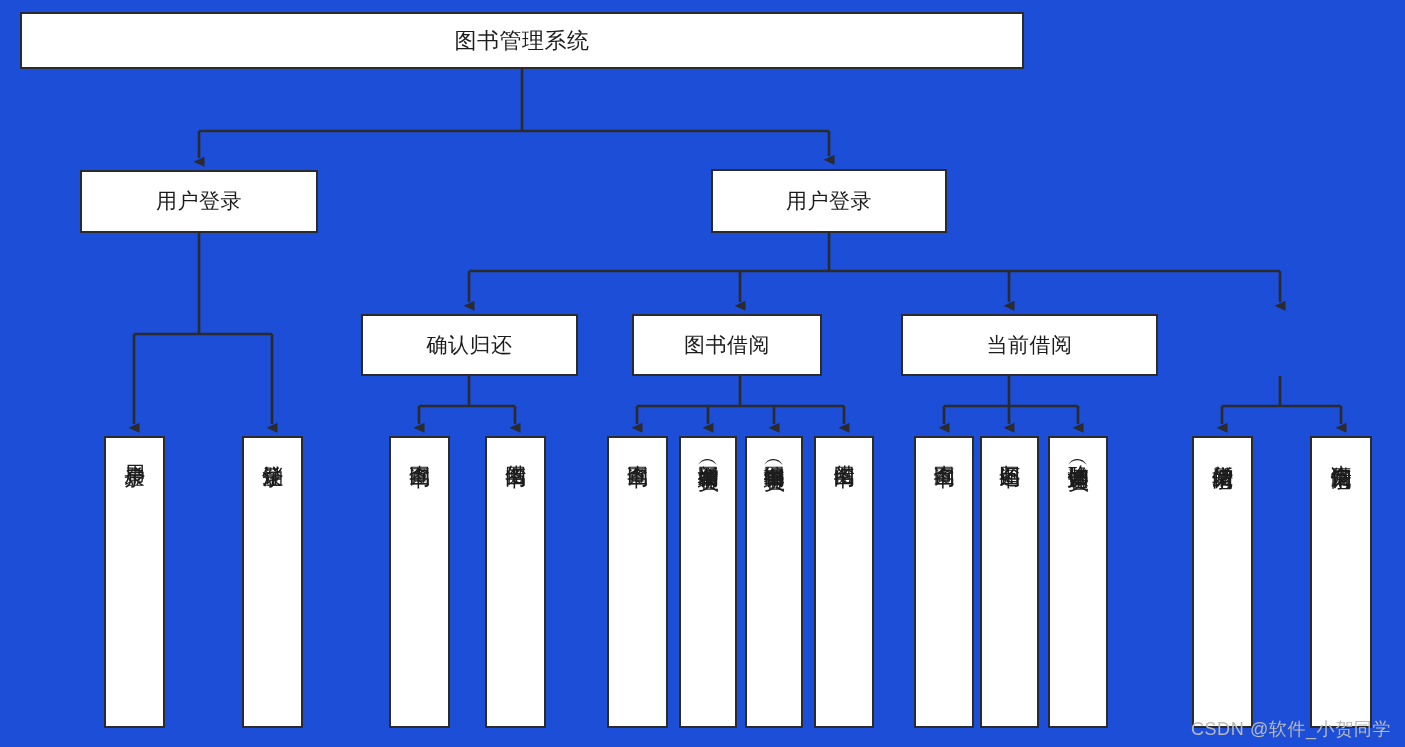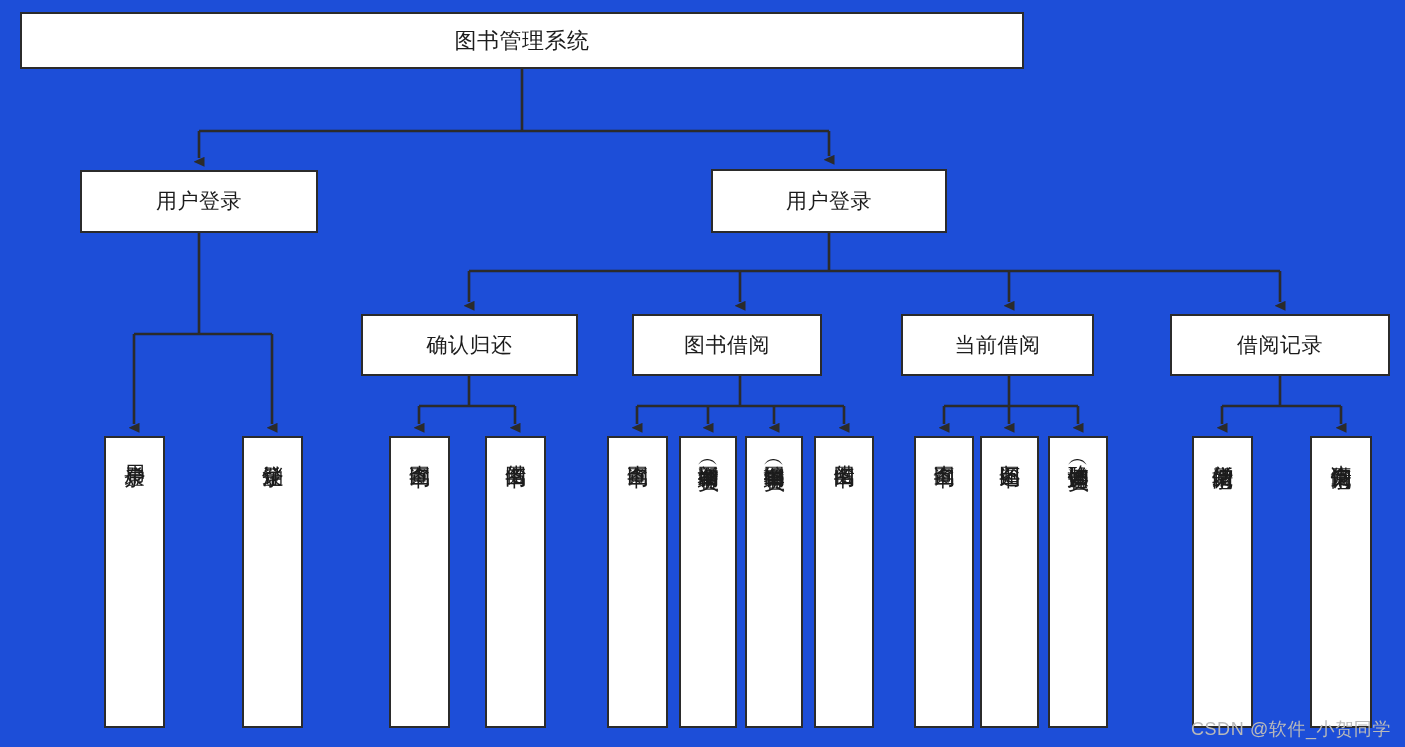--- a/index.html
+++ b/index.html
@@ -136,25 +136,22 @@
   <div class="node" style="left:711px;top:169px;width:236px;height:64px;">
     <span class="label">用户登录</span>
   </div>
 
   <div class="node" style="left:361px;top:314px;width:217px;height:62px;">
     <span class="label">确认归还</span>
   </div>
   <div class="node" style="left:632px;top:314px;width:190px;height:62px;">
     <span class="label">图书借阅</span>
   </div>
-  <div class="node" style="left:901px;top:314px;width:193px;height:62px;">
+  <div class="node" style="left:901px;top:314px;width:257px;height:62px;">
     <span class="label">当前借阅</span>
-  </div>
-  <div class="node" style="left:1170px;top:314px;width:220px;height:62px;">
-    <span class="label">借阅记录</span>
   </div>
 
   <div class="node vert" style="left:104px;top:436px;width:61px;height:292px;">
     <span class="label">用户登录</span>
   </div>
   <div class="node vert" style="left:242px;top:436px;width:61px;height:292px;">
     <span class="label">注销登录</span>
   </div>
   <div class="node vert" style="left:389px;top:436px;width:61px;height:292px;">
     <span class="label">查询图书</span>

